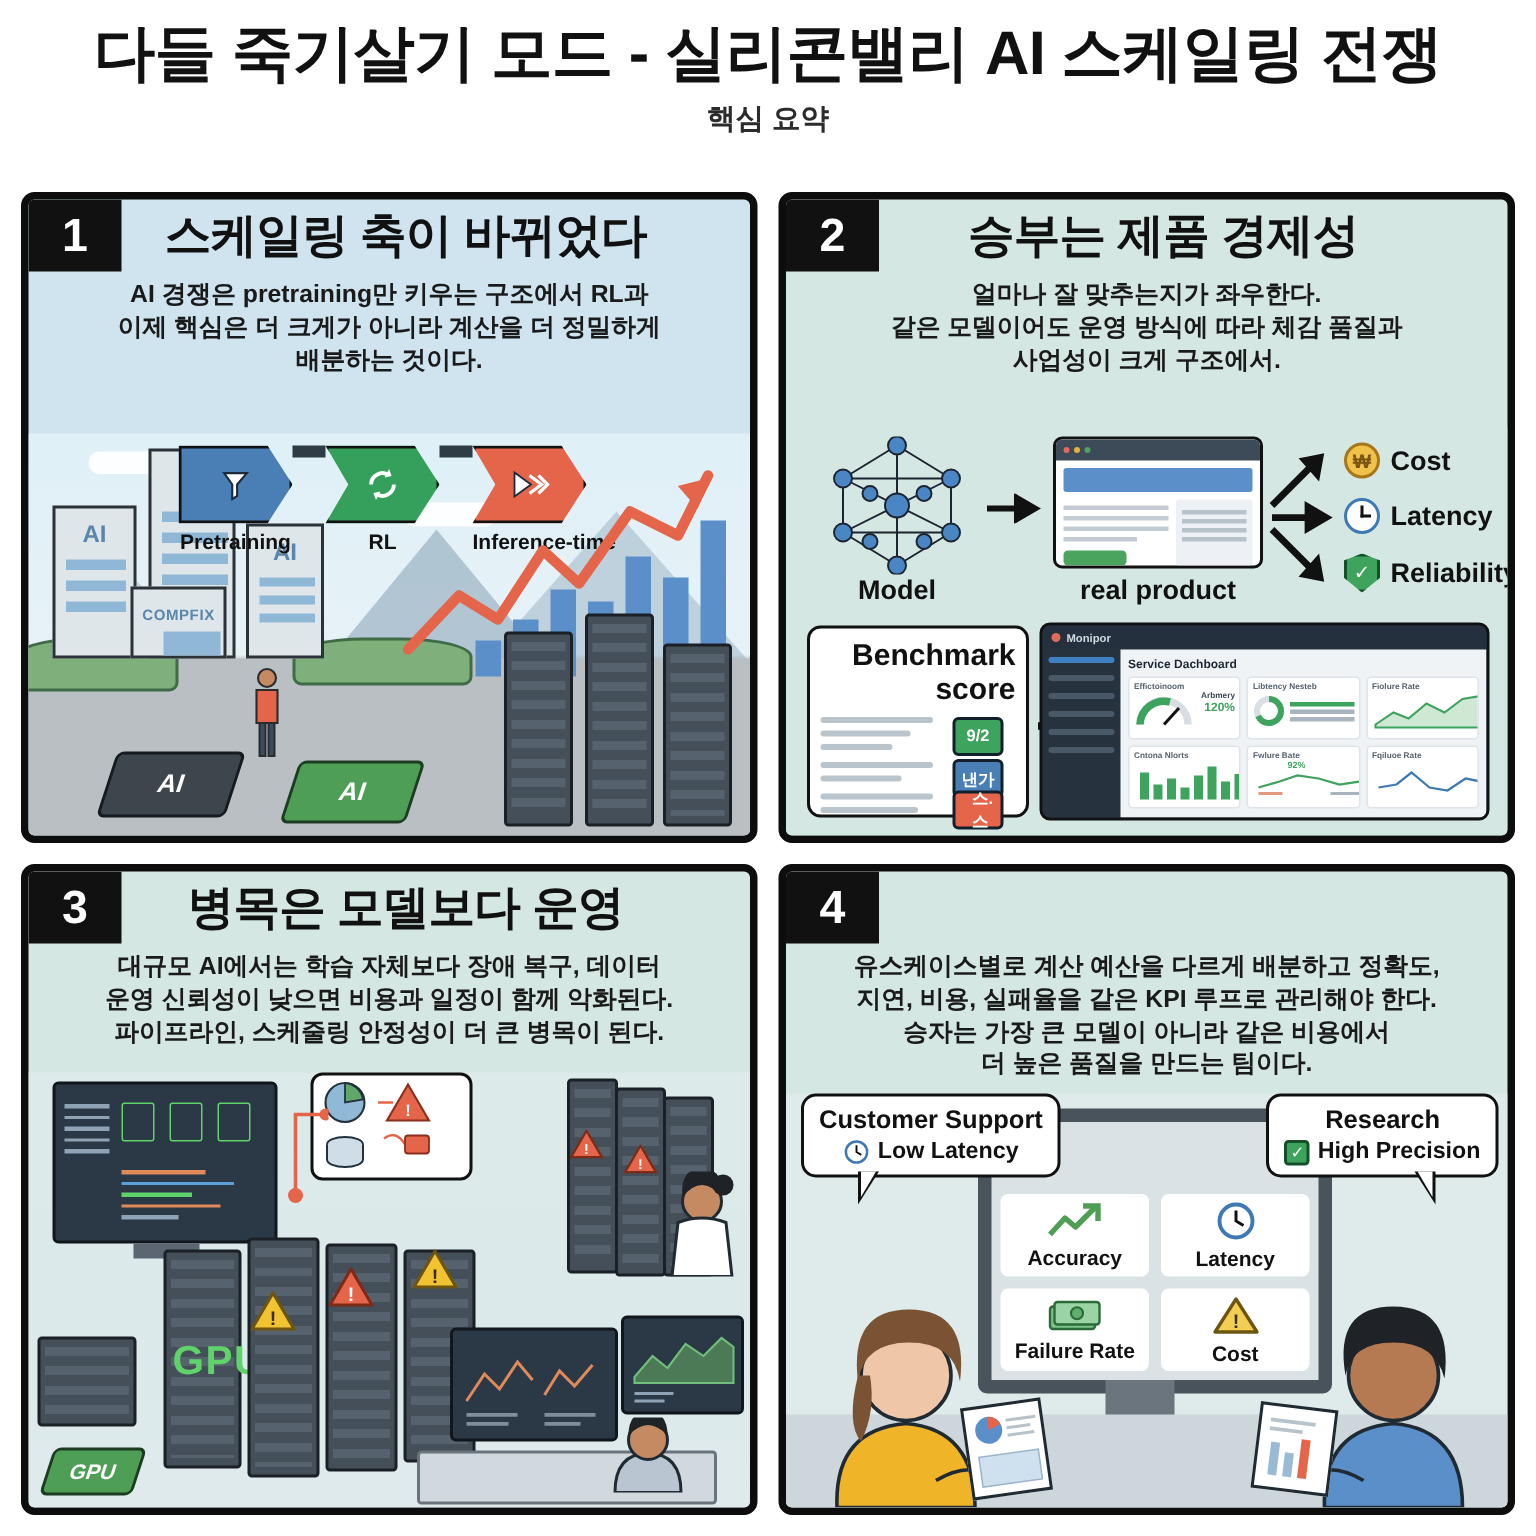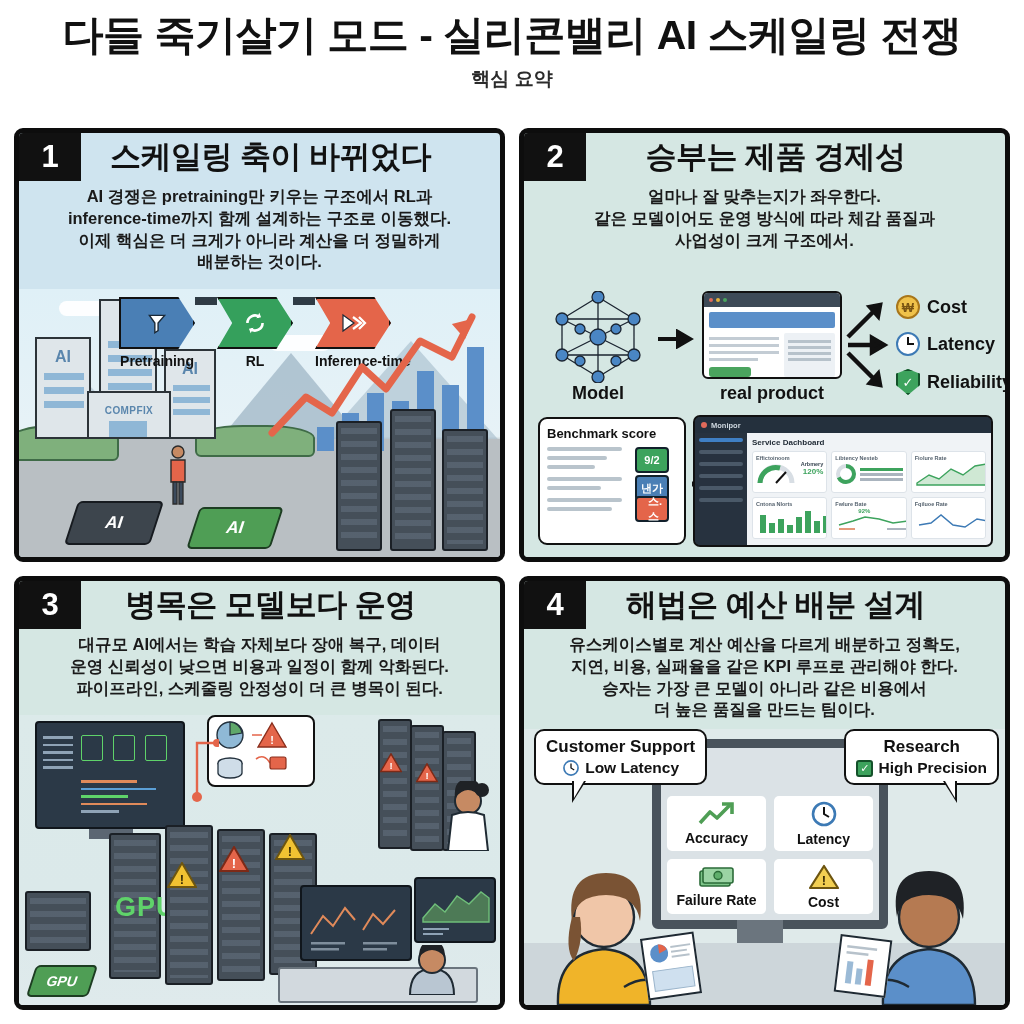--- a/index.html
+++ b/index.html
@@ -105,21 +105,21 @@
   .clock { width: 24px; height: 24px; border-radius: 50%; background: #fff; border: 2.8px solid #3d7ab5; position: relative; }
   .clock::before, .clock::after { content: ""; position: absolute; background: #111; }
   .clock::before { width: 2px; height: 8px; left: 9px; top: 3px; }
   .clock::after { width: 7px; height: 2px; left: 9px; top: 9px; }
   .shield { width: 24px; height: 26px; background: #3da35d; border: 2.4px solid #14512a;
             clip-path: polygon(50% 0, 100% 18%, 100% 62%, 50% 100%, 0 62%, 0 18%);
             display: flex; align-items: center; justify-content: center; color: #fff; font-size: 13px; font-weight: bold; }
 
   .bench { position: absolute; left: 14px; bottom: 12px; width: 148px; height: 128px;
            background: #fff; border: 2.8px solid #111; border-radius: 9px; padding: 7px; }
-  .bench h4 { font-size: 13px; font-weight: bold; color: #111; text-align: left; }
+  .bench h4 { font-size: 20px; font-weight: bold; color: #111; text-align: right; }
   .bench .line { height: 4px; background: #b9c4cc; border-radius: 2px; margin: 5px 0; }
   .score { position: absolute; right: 8px; width: 34px; height: 26px; border-radius: 4px;
            border: 2px solid #11202b; color: #fff; font-size: 11px; font-weight: bold;
            display: flex; align-items: center; justify-content: center; }
 
   .dash { position: absolute; right: 12px; bottom: 10px; width: 300px; height: 132px;
           background: #2e3b4a; border: 2.6px solid #111; border-radius: 7px; overflow: hidden; display: flex; flex-direction: column; }
   .dash .tbar { height: 16px; background: #24303d; display: flex; align-items: center; padding: 0 6px; gap: 4px; }
   .dash .tbar .t { color: #cfd8e0; font-size: 7.5px; font-weight: bold; }
   .dash .main { flex: 1; display: flex; }
@@ -169,21 +169,20 @@
 
   <div class="grid">
 
     <div class="panel">
       <div class="p-head">
         <div class="badge">1</div>
         <div class="p-title">스케일링 축이 바뀌었다</div>
       </div>
       <div class="p-body">
         <div>AI 경쟁은 pretraining만 키우는 구조에서 RL과</div>
-        <div>inference-time까지 함께 설계하는 구조로 이동했다.</div>
         <div>이제 핵심은 더 크게가 아니라 계산을 더 정밀하게</div>
         <div>배분하는 것이다.</div>
       </div>
 
       <div class="art p1art">
 
         <div class="sky-cloud" style="left:40px;top:12px;width:54px;height:15px;"></div>
         <div class="sky-cloud" style="left:250px;top:46px;width:62px;height:16px;"></div>
         <div class="mtn" style="left:196px;border-width:0 76px 92px 76px;"></div>
         <div class="mtn" style="left:300px;border-width:0 92px 104px 92px;opacity:.55;"></div>
@@ -205,21 +204,21 @@
           <div class="win" style="left:7px;top:34px;width:40px;height:7px;"></div>
           <div class="win" style="left:7px;top:48px;width:40px;height:7px;"></div>
           <div class="win" style="left:7px;top:62px;width:40px;height:7px;"></div>
         </div>
         <div class="bldg" style="left:145px;bottom:118px;width:52px;height:90px;">
           <div class="lbl" style="top:9px;">AI</div>
           <div class="win" style="left:7px;top:34px;width:37px;height:6px;"></div>
           <div class="win" style="left:7px;top:46px;width:37px;height:6px;"></div>
           <div class="win" style="left:7px;top:58px;width:37px;height:6px;"></div>
         </div>
-        <div class="bldg" style="left:68px;bottom:118px;width:84px;height:48px;">
+        <div class="bldg" style="left:68px;bottom:118px;width:64px;height:48px;">
           <div class="lbl" style="top:12px;font-size:10px;letter-spacing:.4px;">COMPFIX</div>
           <div class="win" style="left:20px;top:28px;width:38px;height:16px;"></div>
         </div>
 
         <div class="chev-row">
           <div class="chevwrap">
             <div class="chev c1">
               <div class="chev-outline"></div>
               <svg width="26" height="26" viewBox="0 0 24 24">
                 <path d="M5 5 L19 5 L13 12 L13 19 L10 21 L10 12 Z" fill="#fff" stroke="#1b2a38" stroke-width="1.3"></path>
@@ -621,21 +620,20 @@
           <path d="M13 17 q13 -16 26 0 q2 -19 -13 -19 q-15 0 -13 19" fill="#1f2226"></path>
           <circle cx="40" cy="9" r="7" fill="#1f2226"></circle>
           <path d="M10 34 q16 -6 32 0 l4 36 h-40 z" fill="#fff" stroke="#1f2a33" stroke-width="2"></path>
         </svg>
       </div>
     </div>
 
     <div class="panel mint">
       <div class="p-head">
         <div class="badge">4</div>
-        <div class="p-title">해법은 예산 배분 설계</div>
       </div>
       <div class="p-body">
         <div>유스케이스별로 계산 예산을 다르게 배분하고 정확도,</div>
         <div>지연, 비용, 실패율을 같은 KPI 루프로 관리해야 한다.</div>
         <div>승자는 가장 큰 모델이 아니라 같은 비용에서</div>
         <div>더 높은 품질을 만드는 팀이다.</div>
       </div>
 
       <div class="art p4art">
 

